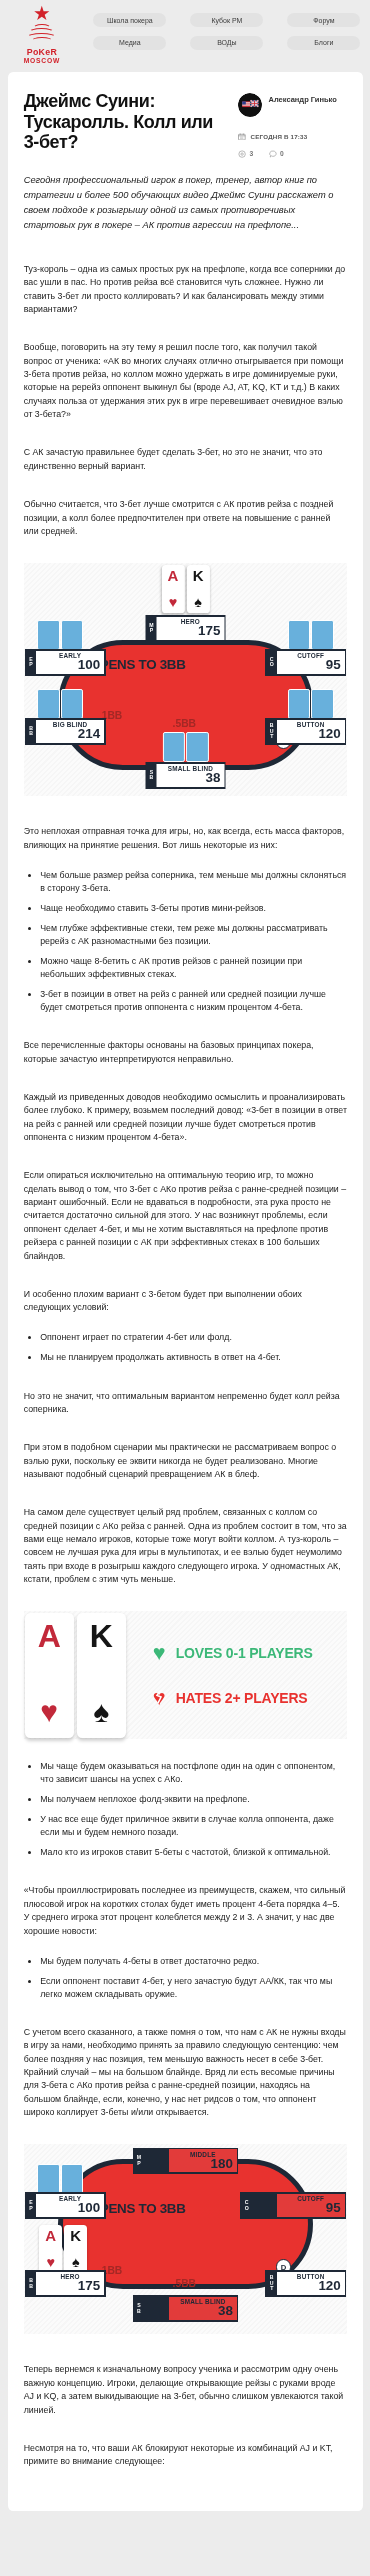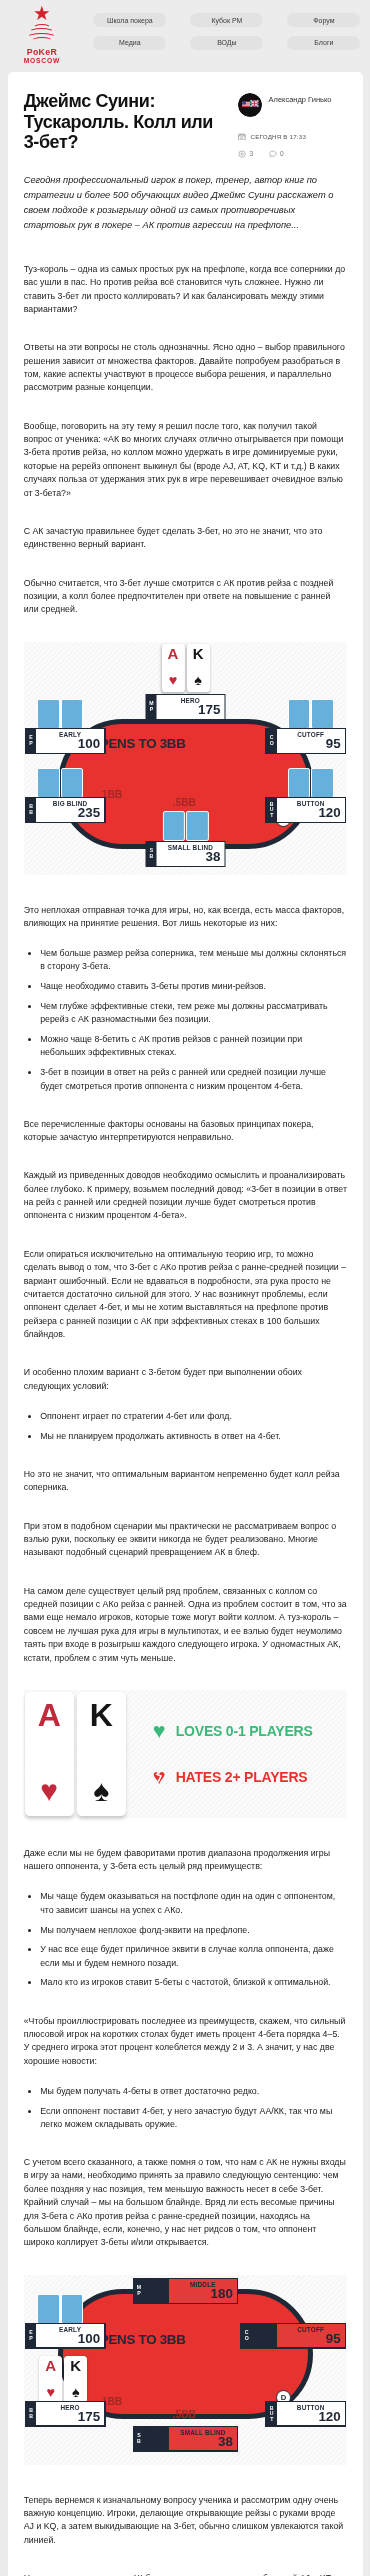--- a/index.html
+++ b/index.html
@@ -12,21 +12,21 @@
   .logo .a1{width:15.5px;} .logo .a2{width:23px;margin-top:-3.6px;} .logo .a3{width:27px;margin-top:-3.6px;} .logo .a4{width:20.6px;margin-top:-4.1px;}
   .logo .lg1{font-weight:900;font-size:8.8px;letter-spacing:0.3px;margin-top:2.1px;}
   .logo .lg2{font-weight:900;font-size:6.7px;letter-spacing:0.8px;}
   nav{display:grid;grid-template-columns:repeat(3,73px);gap:8.2px 24px;margin:9.3px 0 0 23px;}
   .nav-btn{background:#e2e2e2;border-radius:7.2px;height:14px;display:flex;align-items:center;justify-content:center;
     font-size:7px;color:#3c3c3c;cursor:pointer;white-space:nowrap;}
   
   .card{background:#fff;border-radius:5.2px;margin:2.1px 8.2px 0;padding:19.6px 15.5px 17.5px;}
   .title-row{display:flex;justify-content:space-between;gap:12.4px;margin-bottom:15.5px;}
   h1{font-size:18px;font-weight:900;line-height:1.14;margin:0;letter-spacing:-0.4px;color:#111;max-width:206px;}
-  .author{width:109px;flex-shrink:0;padding-top:2.1px;}
+  .author{width:109px;flex-shrink:0;padding-top:2.1px;font-weight:bold;}
   .author-top{display:flex;gap:6.2px;align-items:flex-start;margin-bottom:15.5px;}
   .avatar{width:24px;height:24px;border-radius:50%;overflow:hidden;flex-shrink:0;}
   .a-name{font-size:7.5px;color:#333;padding-top:2.1px;cursor:pointer;}
   .meta-row{display:flex;gap:4.6px;align-items:center;color:#555;font-size:6.2px;margin-bottom:9.3px;letter-spacing:0.2px;}
   .stats-row{display:flex;gap:15.5px;align-items:center;color:#777;font-size:6.7px;}
   .stat{display:flex;gap:3.1px;align-items:center;}
   .lead{font-style:italic;font-size:9.3px;line-height:1.6;margin:0 0 30px;color:#222;}
   .article p{font-size:8.8px;line-height:1.52;margin:0 0 25px;}
   .article ul{margin:-8.2px 0 25px;padding-left:16.5px;}
   .article li{font-size:8.8px;line-height:1.5;margin-bottom:6.7px;}
@@ -161,21 +161,20 @@
             <span>0</span>
           </span>
         </div>
       </aside>
     </div>
 
     <p class="lead">Сегодня профессиональный игрок в покер, тренер, автор книг по стратегии и более 500 обучающих видео Джеймс Суини расскажет о своем подходе к розыгрышу одной из самых противоречивых стартовых рук в покере – АК против агрессии на префлопе...</p>
 
     <div id="article" class="article">
         <p>Туз-король – одна из самых простых рук на префлопе, когда все соперники до вас ушли в пас. Но против рейза всё становится чуть сложнее. Нужно ли ставить 3-бет ли просто коллировать? И как балансировать между этими вариантами?</p>
-        <p>Ответы на эти вопросы не столь однозначны. Ясно одно – выбор правильного решения зависит от множества факторов. Давайте попробуем разобраться в том, какие аспекты участвуют в процессе выбора решения, и параллельно рассмотрим разные концепции.</p>
         <p>Вообще, поговорить на эту тему я решил после того, как получил такой вопрос от ученика: «АК во многих случаях отлично отыгрывается при помощи 3-бета против рейза, но коллом можно удержать в игре доминируемые руки, которые на ререйз оппонент выкинул бы (вроде AJ, AT, KQ, KT и т.д.) В каких случаях польза от удержания этих рук в игре перевешивает очевидное вэлью от 3-бета?»</p>
         <p>С АК зачастую правильнее будет сделать 3-бет, но это не значит, что это единственно верный вариант.</p>
         <p>Обычно считается, что 3-бет лучше смотрится с АК против рейза с поздней позиции, а колл более предпочтителен при ответе на повышение с ранней или средней.</p>
         <div class="figure t1">
           <div class="surface"></div>
           <div class="opens">OPENS TO 3BB</div>
           <div class="bet bet-bb">1BB</div>
           <div class="bet bet-sb">.5BB</div>
           <div class="dchip">D</div>
           <div class="tcards c-mp">
@@ -238,21 +237,21 @@
               <div class="st">95</div>
             </div>
           </div>
           <div class="seat p-bb">
             <div class="pl">
               <div>B</div>
               <div>B</div>
             </div>
             <div class="panel">
               <div class="nm">BIG BLIND</div>
-              <div class="st">235</div>
+              <div class="st">214</div>
             </div>
           </div>
           <div class="seat p-but">
             <div class="pl">
               <div>B</div>
               <div>U</div>
               <div>T</div>
             </div>
             <div class="panel">
               <div class="nm">BUTTON</div>
@@ -306,21 +305,20 @@
               <span style="color: rgb(60, 184, 120);">LOVES 0-1 PLAYERS</span>
             </div>
             <div class="ll">
               <span class="hic" style="color: rgb(232, 50, 47);">♥<svg width="7.2" height="13.4" viewBox="0 0 14 26">
                   <polyline points="9,1 3,10 11,13 5,25" fill="none" stroke="#fff" stroke-width="3"></polyline>
                 </svg></span>
               <span style="color: rgb(232, 50, 47);">HATES 2+ PLAYERS</span>
             </div>
           </div>
         </div>
-        <p>Даже если мы не будем фаворитами против диапазона продолжения игры нашего оппонента, у 3-бета есть целый ряд преимуществ:</p>
         <ul>
           <li>Мы чаще будем оказываться на постфлопе один на один с оппонентом, что зависит шансы на успех с АКо.</li>
           <li>Мы получаем неплохое фолд-эквити на префлопе.</li>
           <li>У нас все еще будет приличное эквити в случае колла оппонента, даже если мы и будем немного позади.</li>
           <li>Мало кто из игроков ставит 5-беты с частотой, близкой к оптимальной.</li>
         </ul>
         <p>«Чтобы проиллюстрировать последнее из преимуществ, скажем, что сильный плюсовой игрок на коротких столах будет иметь процент 4-бета порядка 4–5. У среднего игрока этот процент колеблется между 2 и 3. А значит, у нас две хорошие новости:</p>
         <ul>
           <li>Мы будем получать 4-беты в ответ достаточно редко.</li>
           <li>Если оппонент поставит 4-бет, у него зачастую будут АА/КК, так что мы легко можем складывать оружие.</li>

